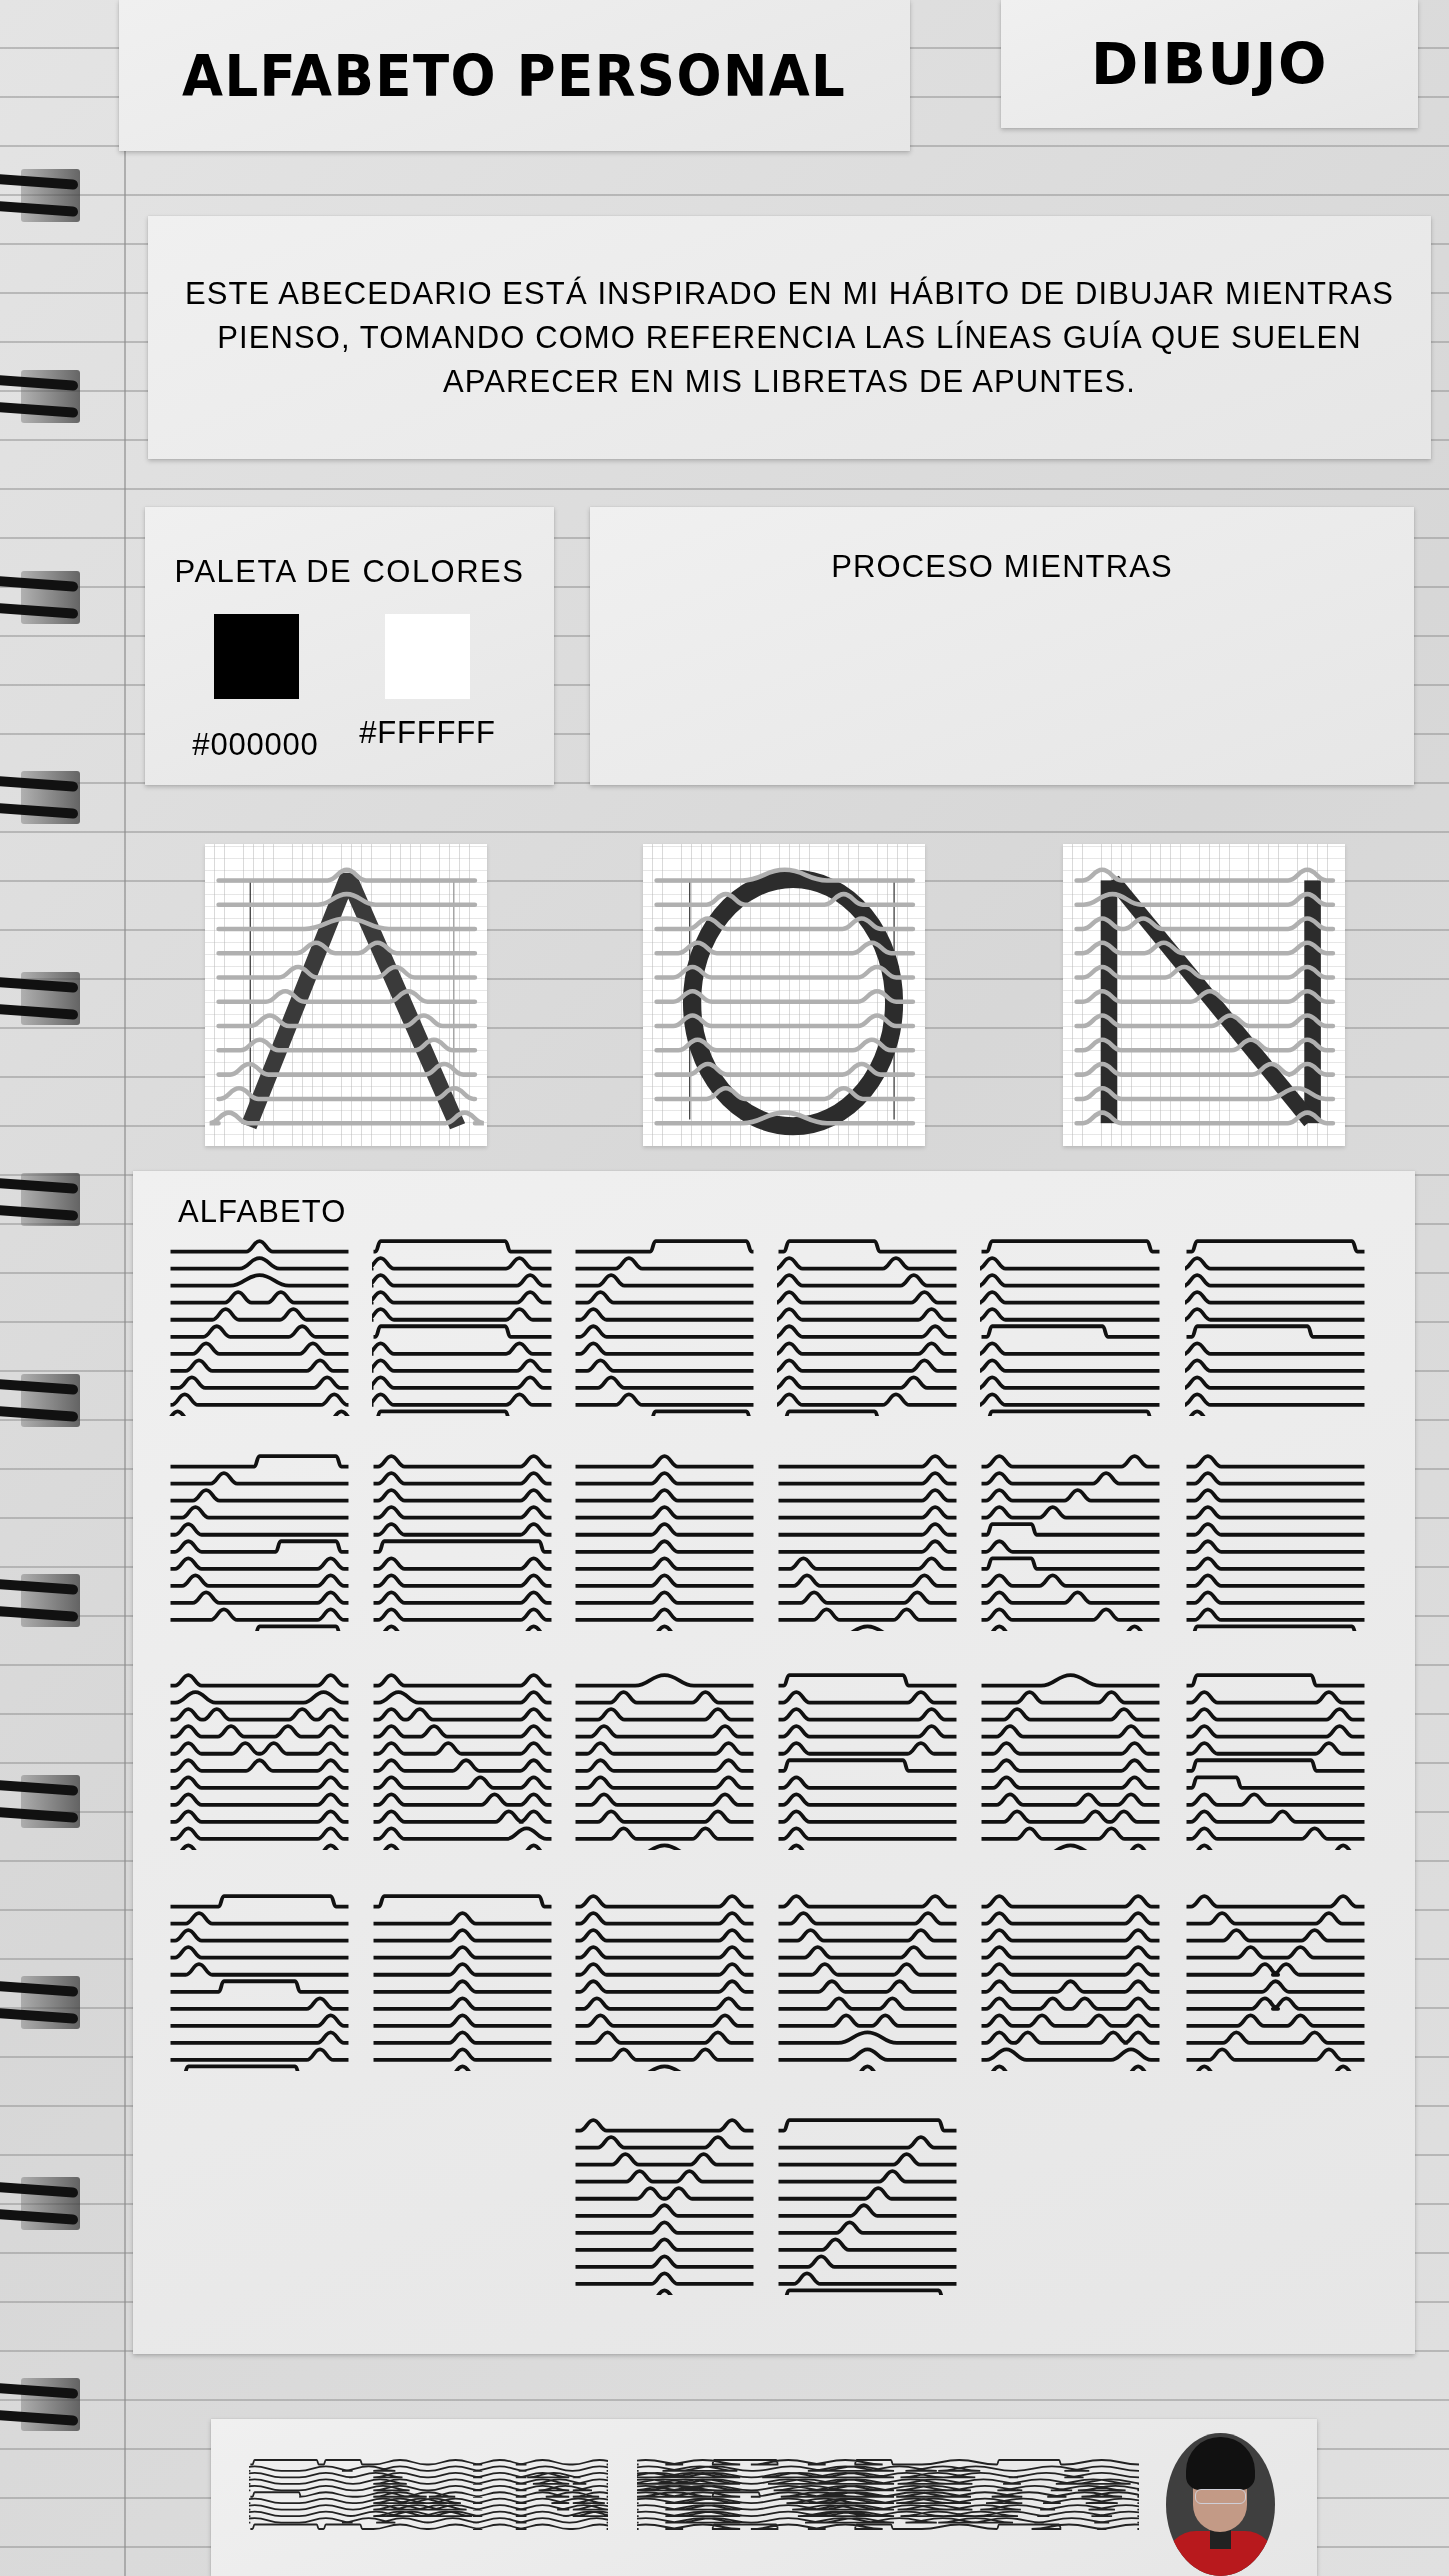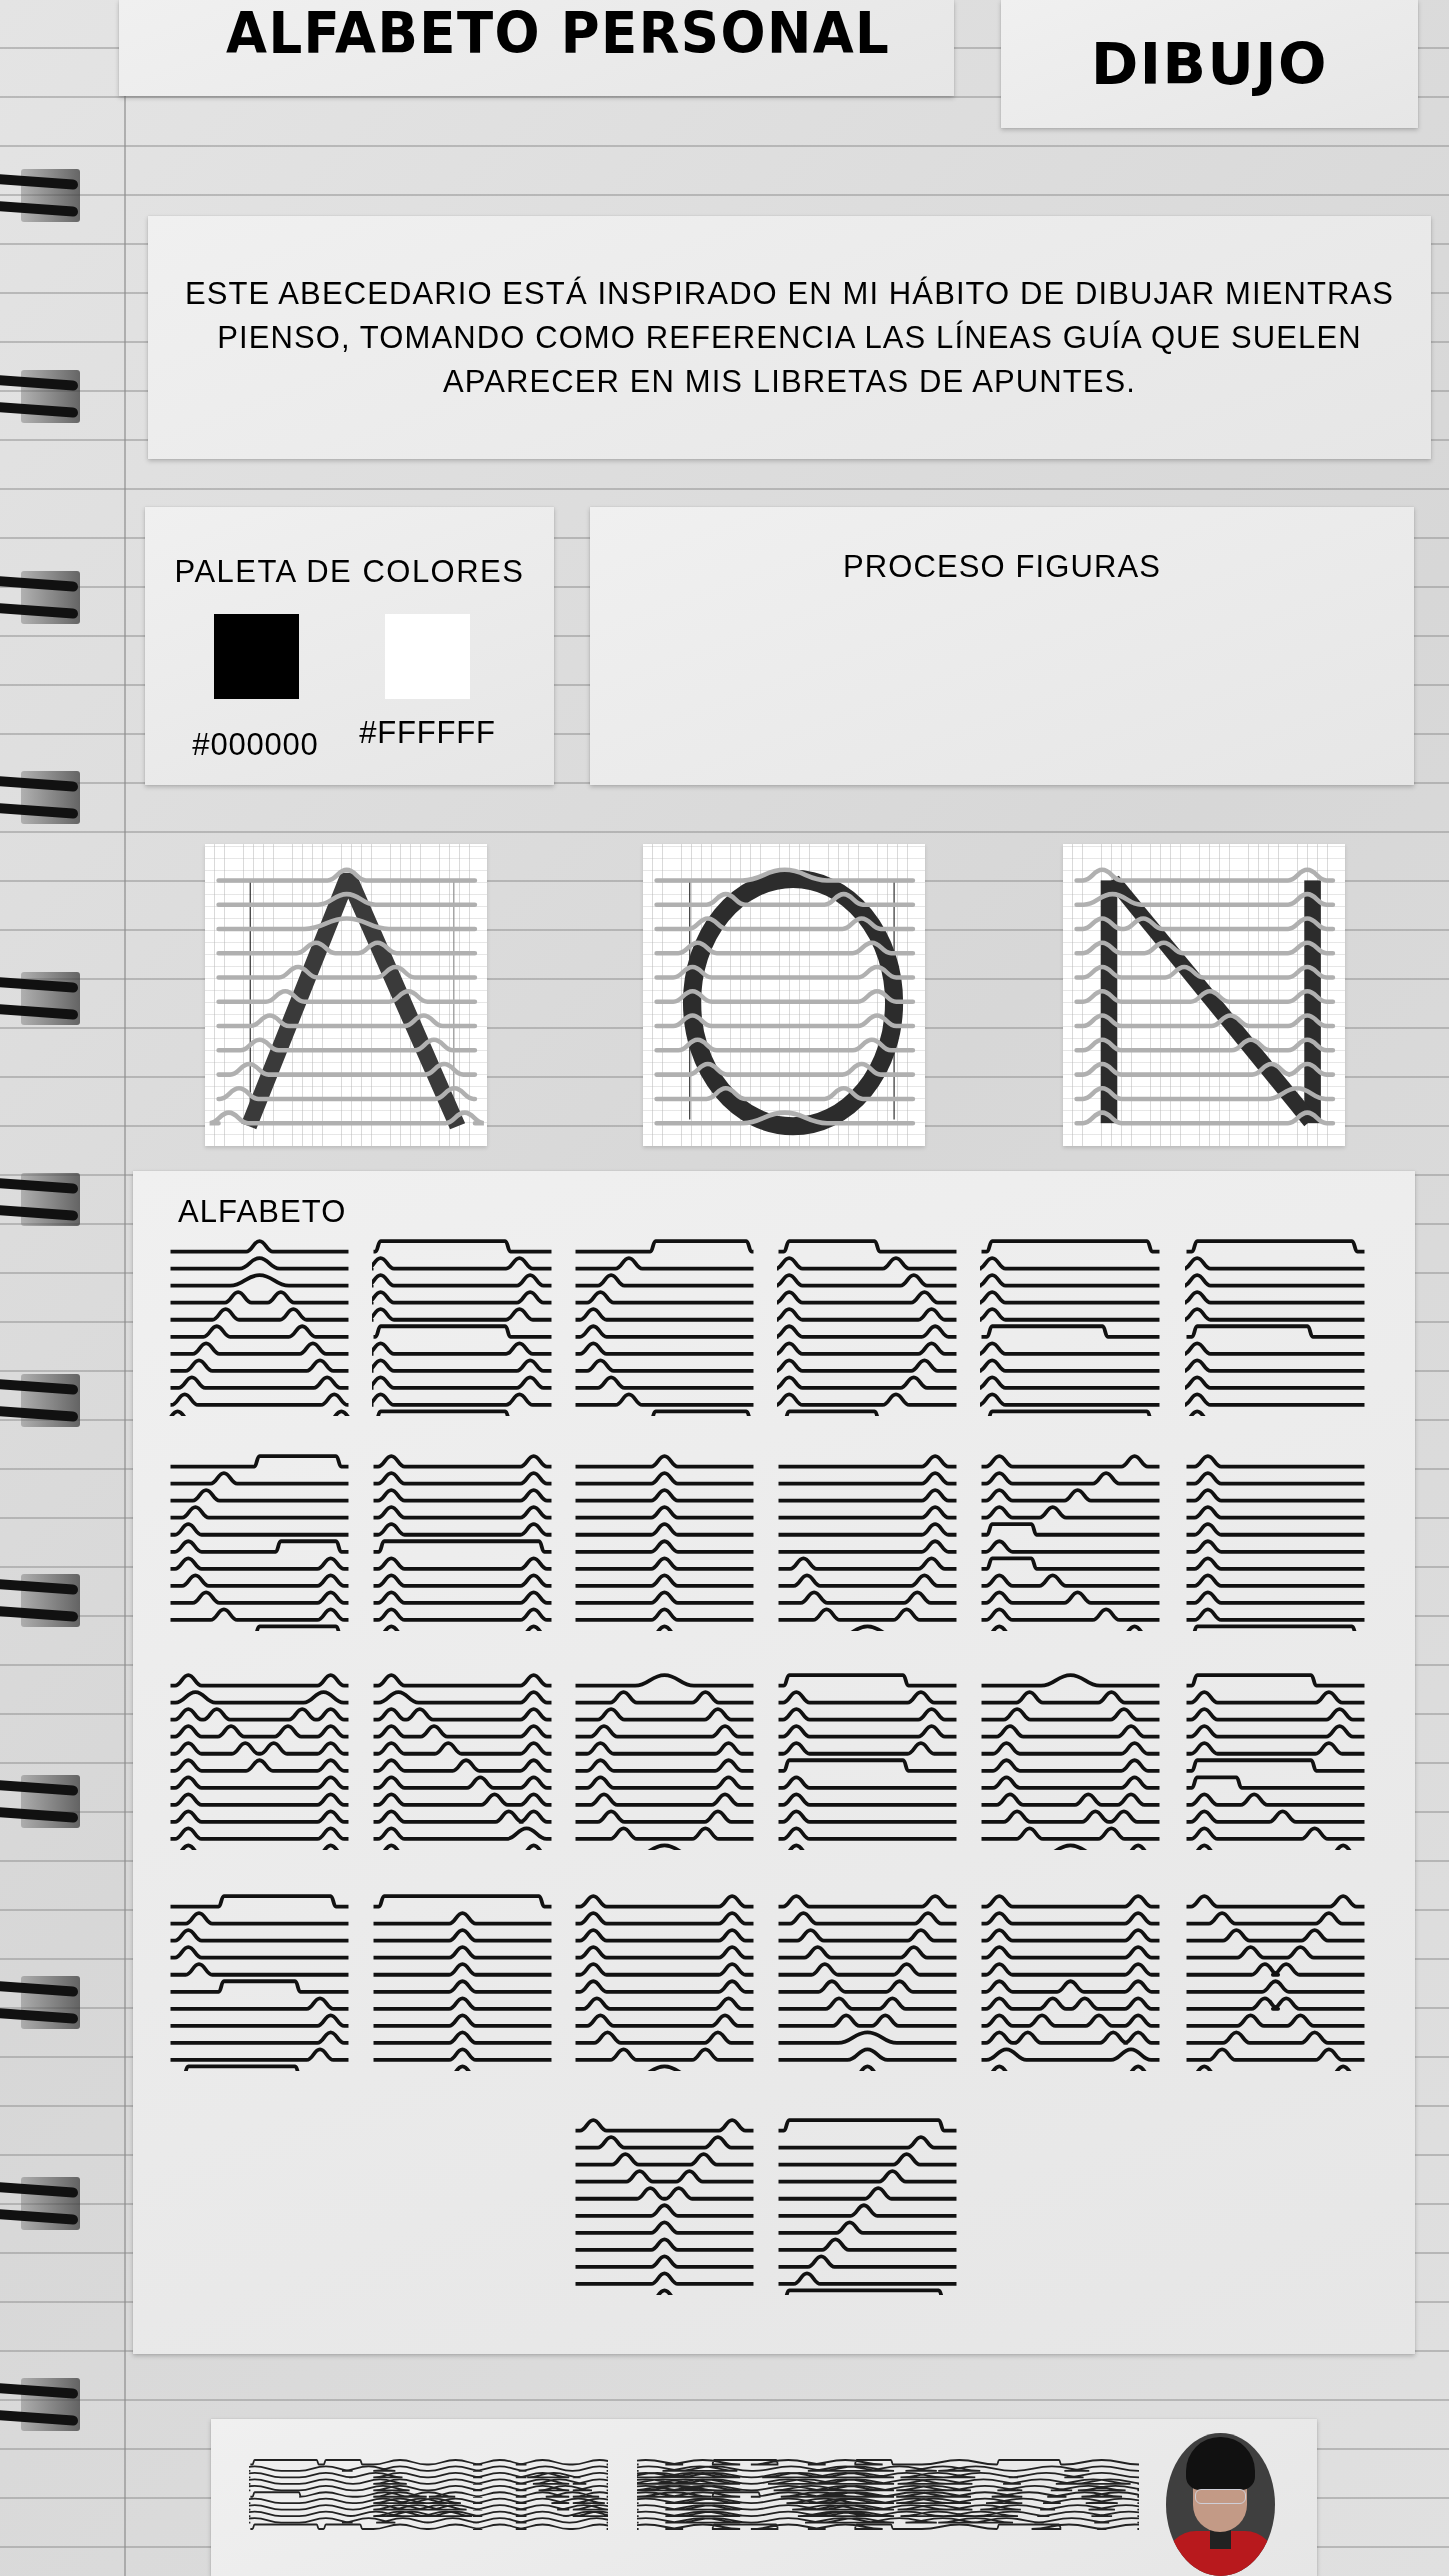--- a/index.html
+++ b/index.html
@@ -10,21 +10,21 @@
       repeating-linear-gradient(to bottom, transparent 0, transparent 47px, rgba(150,150,150,.55) 47px, rgba(150,150,150,.55) 49px),
       linear-gradient(135deg,#e4e4e4,#d7d7d7 50%,#e0e0e0);}
   .margin-line{position:absolute;left:124px;top:0;width:2.3px;height:2576px;background:rgba(140,140,140,.6);}
   .ring{position:absolute;left:0;width:82px;height:45px;}
   .ring .shadow{position:absolute;left:21px;top:-6px;width:59px;height:53px;background:linear-gradient(90deg,rgba(120,120,120,.45),rgba(60,60,60,.75));border-radius:3px;}
   .ring .wire{position:absolute;left:0;height:9.8px;width:78px;background:#111;border-radius:0 6px 6px 0;}
   .ring .w1{top:1.5px;transform:skewY(4deg);}
   .ring .w2{top:29px;transform:skewY(4deg);}
   .card{position:absolute;background:#ebebeb;box-shadow:0 2.3px 4.5px rgba(0,0,0,.22),0 0 0.8px rgba(0,0,0,.2);
     background-image:linear-gradient(160deg,#f0f0f0,#e6e6e6);}
-  .title-card{left:119px;top:0;width:791px;height:96px;display:flex;align-items:flex-start;justify-content:center;padding-left:44px;}
+  .title-card{left:119px;top:0;width:791px;height:151px;display:flex;align-items:center;justify-content:center;}
   .title-card h1{margin:0;font-family:"DejaVu Sans",sans-serif;font-weight:bold;font-size:57px;letter-spacing:1.5px;transform:scaleX(.93);}
   .subject-card{left:1001px;top:0;width:417px;height:128px;display:flex;align-items:center;justify-content:center;}
   .subject-card h2{margin:16px;font-family:"DejaVu Sans",sans-serif;font-weight:bold;font-size:57px;letter-spacing:1.5px;}
   .intro-card{left:148px;top:216px;width:1283px;height:243px;display:flex;align-items:center;justify-content:center;}
   .intro-card p{margin:0;width:1223px;text-align:center;font-size:31px;line-height:44px;letter-spacing:1.1px;font-weight:normal;}
   .palette-card{left:145px;top:507px;width:409px;height:278px;}
   .palette-card .ph{position:absolute;left:0;right:0;top:47px;text-align:center;font-size:31px;letter-spacing:1.5px;}
   .swatch{position:absolute;top:107px;width:85px;height:85px;}
   .swatch.black{left:69px;background:#000;}
   .swatch.white{left:240px;background:#fff;}
@@ -137,21 +137,21 @@
 
 <div class="card palette-card">
   <div class="ph">PALETA DE COLORES</div>
   <div class="swatch black"></div>
   <div class="swatch white"></div>
   <div class="hex b">#000000</div>
   <div class="hex w">#FFFFFF</div>
 </div>
 
 <div class="card process-card">
-  <div class="ph">PROCESO FIGURAS</div>
+  <div class="ph">PROCESO MIENTRAS</div>
 </div>
 
 <div class="fig fig-a">
   <svg width="282" height="302" viewBox="0 0 374 400">
     <line x1="60" y1="50" x2="60" y2="373" stroke="#222" stroke-width="1.5"></line>
     <line x1="330" y1="50" x2="330" y2="373" stroke="#888" stroke-width="1.5"></line>
     <polygon points="180,38 200,38 345,370 325,378 190,72 68,378 48,370" fill="#3a3a3a"></polygon>
     <g id="figA-lines" fill="none" stroke="#b0b0b0" stroke-width="6" stroke-linecap="round">
         <path d="M18,48 L162.5,48 C173.975,48 176.525,34 188,34 C199.475,34 202.025,48 213.5,48 L358,48"></path>
         <path d="M18,80.2 L149.75,80.2 C166.9625,80.2 170.7875,66.2 188,66.2 C205.2125,66.2 209.0375,80.2 226.25,80.2 L358,80.2"></path>

